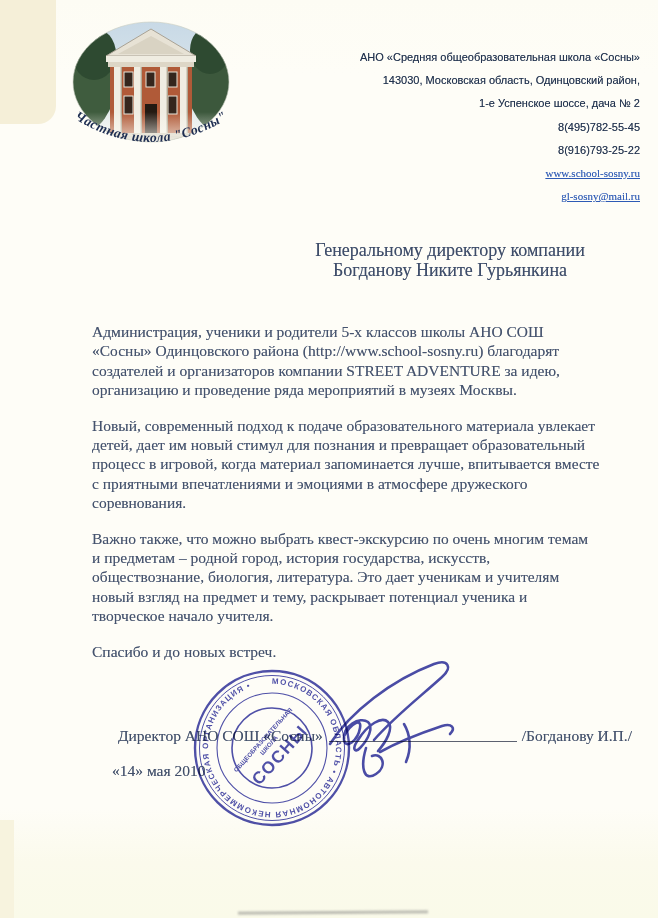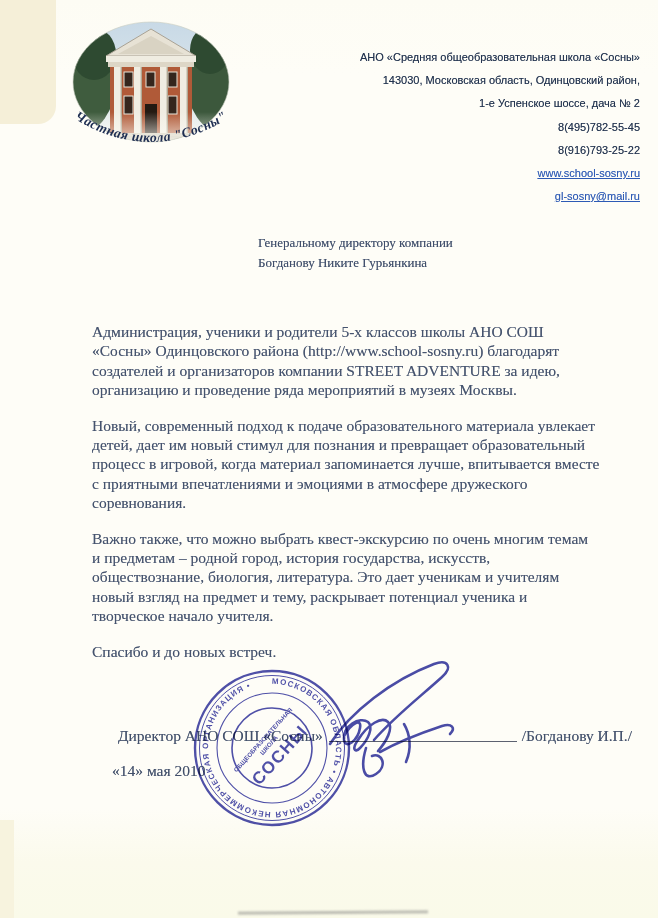--- a/index.html
+++ b/index.html
@@ -10,27 +10,27 @@
   }
   .corner-patch{position:absolute;left:0;top:0;width:56px;height:124px;background:#f5efd8;border-bottom-right-radius:18px;}
   .edge-patch{position:absolute;left:0;top:820px;width:14px;height:98px;background:#f7f3de;}
   .smudge{position:absolute;left:238px;top:911px;width:190px;height:3px;background:#6f6f6f;opacity:.45;filter:blur(1px);transform:rotate(-.4deg);}
 
   .header{
     position:absolute;top:14px;right:18px;width:440px;text-align:right;
     font-family:"Liberation Sans", sans-serif;font-size:11px;line-height:23.2px;
     color:#22334f;text-shadow:0 0 .4px rgba(34,51,79,.55);margin-top:32px;
   }
-  .header a{color:#2d5ab5;text-decoration:underline;text-shadow:0 0 .4px rgba(45,90,181,.5);}
+  .header a{color:#2d5ab5;text-decoration:underline;text-shadow:0 0 .4px rgba(45,90,181,.5);font-family:Liberation Serif, serif;}
 
   .logo{position:absolute;left:62px;top:16px;}
 
   .recipient{
-    position:absolute;top:233px;left:258px;width:384px;
-    font-size:13px;line-height:19.6px;color:#3e4d6a;text-shadow:0 0 .4px rgba(62,77,106,.5);
+    position:absolute;top:241px;left:258px;width:384px;text-align:center;
+    font-size:18px;line-height:19.6px;color:#3e4d6a;text-shadow:0 0 .4px rgba(62,77,106,.5);
   }
 
   .body-text{
     position:absolute;top:322px;left:84px;width:516px;
     font-size:15.5px;line-height:19.4px;color:#45536e;text-shadow:0 0 .4px rgba(69,83,110,.5);
   }
   .body-text p{margin:0 0 16px 8px;}
   .body-text p.last{margin-bottom:0;}
 
   .sign-row{

